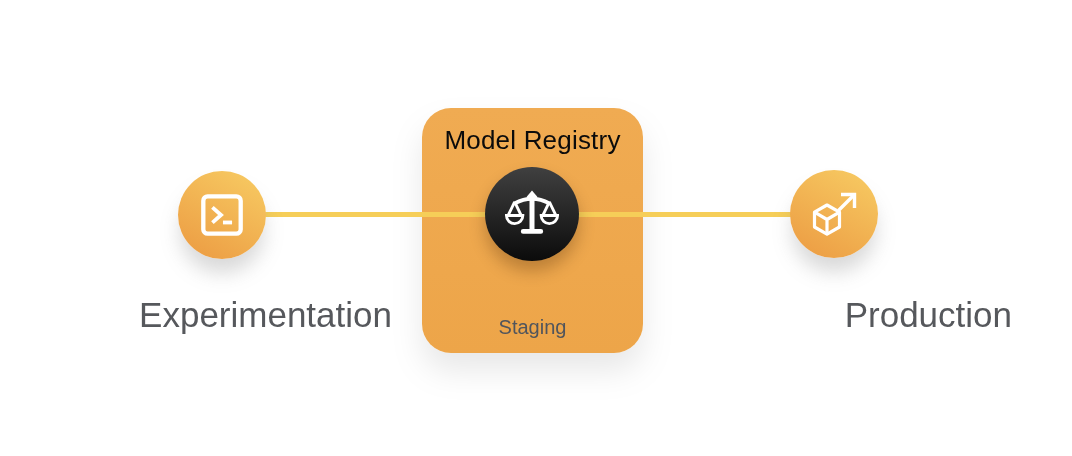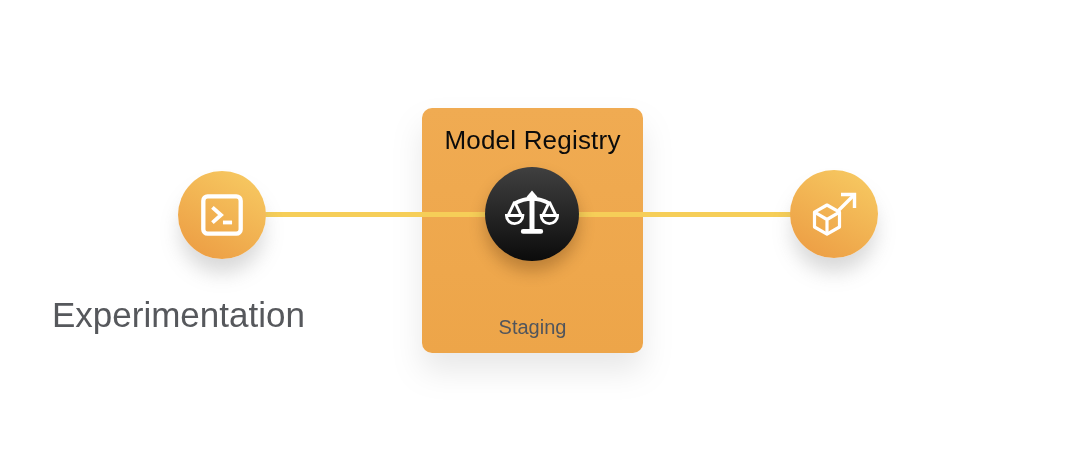--- a/index.html
+++ b/index.html
@@ -41,21 +41,21 @@
   .node-circle.left  { left: 178px; top: 171px; }
   .node-circle.right { left: 790px; top: 170px; }
 
   
   .registry-card {
     position: absolute;
     left: 422px;
     top: 108px;
     width: 221px;
     height: 245px;
-    border-radius: 10px;
+    border-radius: 29px;
     background: linear-gradient(180deg, var(--card-light, #f0ab52), var(--card-dark, #eda549));
     box-shadow: 0 18px 30px rgba(130, 130, 130, 0.18);
   }
   .registry-title {
     position: absolute;
     top: 17px;
     left: 0;
     width: 100%;
     text-align: center;
     font-size: 26px;
@@ -87,21 +87,21 @@
     font-size: 20px;
     font-weight: 400;
     color: var(--stage-color, #51555c);
     z-index: 3;
   }
   
   .phase-label {
     position: absolute;
     top: 295px;
     width: 340px;
-    text-align: left;
+    text-align: right;
     font-size: 35px;
     font-weight: 400;
     color: var(--label-color, #56585c);
     z-index: 3;
   }
   .phase-label.left  { left: 52px; }
   .phase-label.right { left: 672px; }
 
   .icon-svg { display: block; }
 </style>
@@ -160,14 +160,15 @@
         <path d="M6.5 24.2 L19 31.5 L31.5 24.2 M19 31.5 L19 46.2" stroke="#ffffff" stroke-width="3.2" stroke-linejoin="round"></path>
 
         <path d="M30.5 22.5 L45 8" stroke="#ffffff" stroke-width="3.4"></path>
 
         <path d="M33 6.5 H46.5 V20" stroke="#ffffff" stroke-width="3.4"></path>
       </svg>
     </span>
   </div>
 
   <div class="phase-label left">Experimentation</div>
+  <div class="phase-label right">Production</div>
 
 </div>
 
 </body></html>

